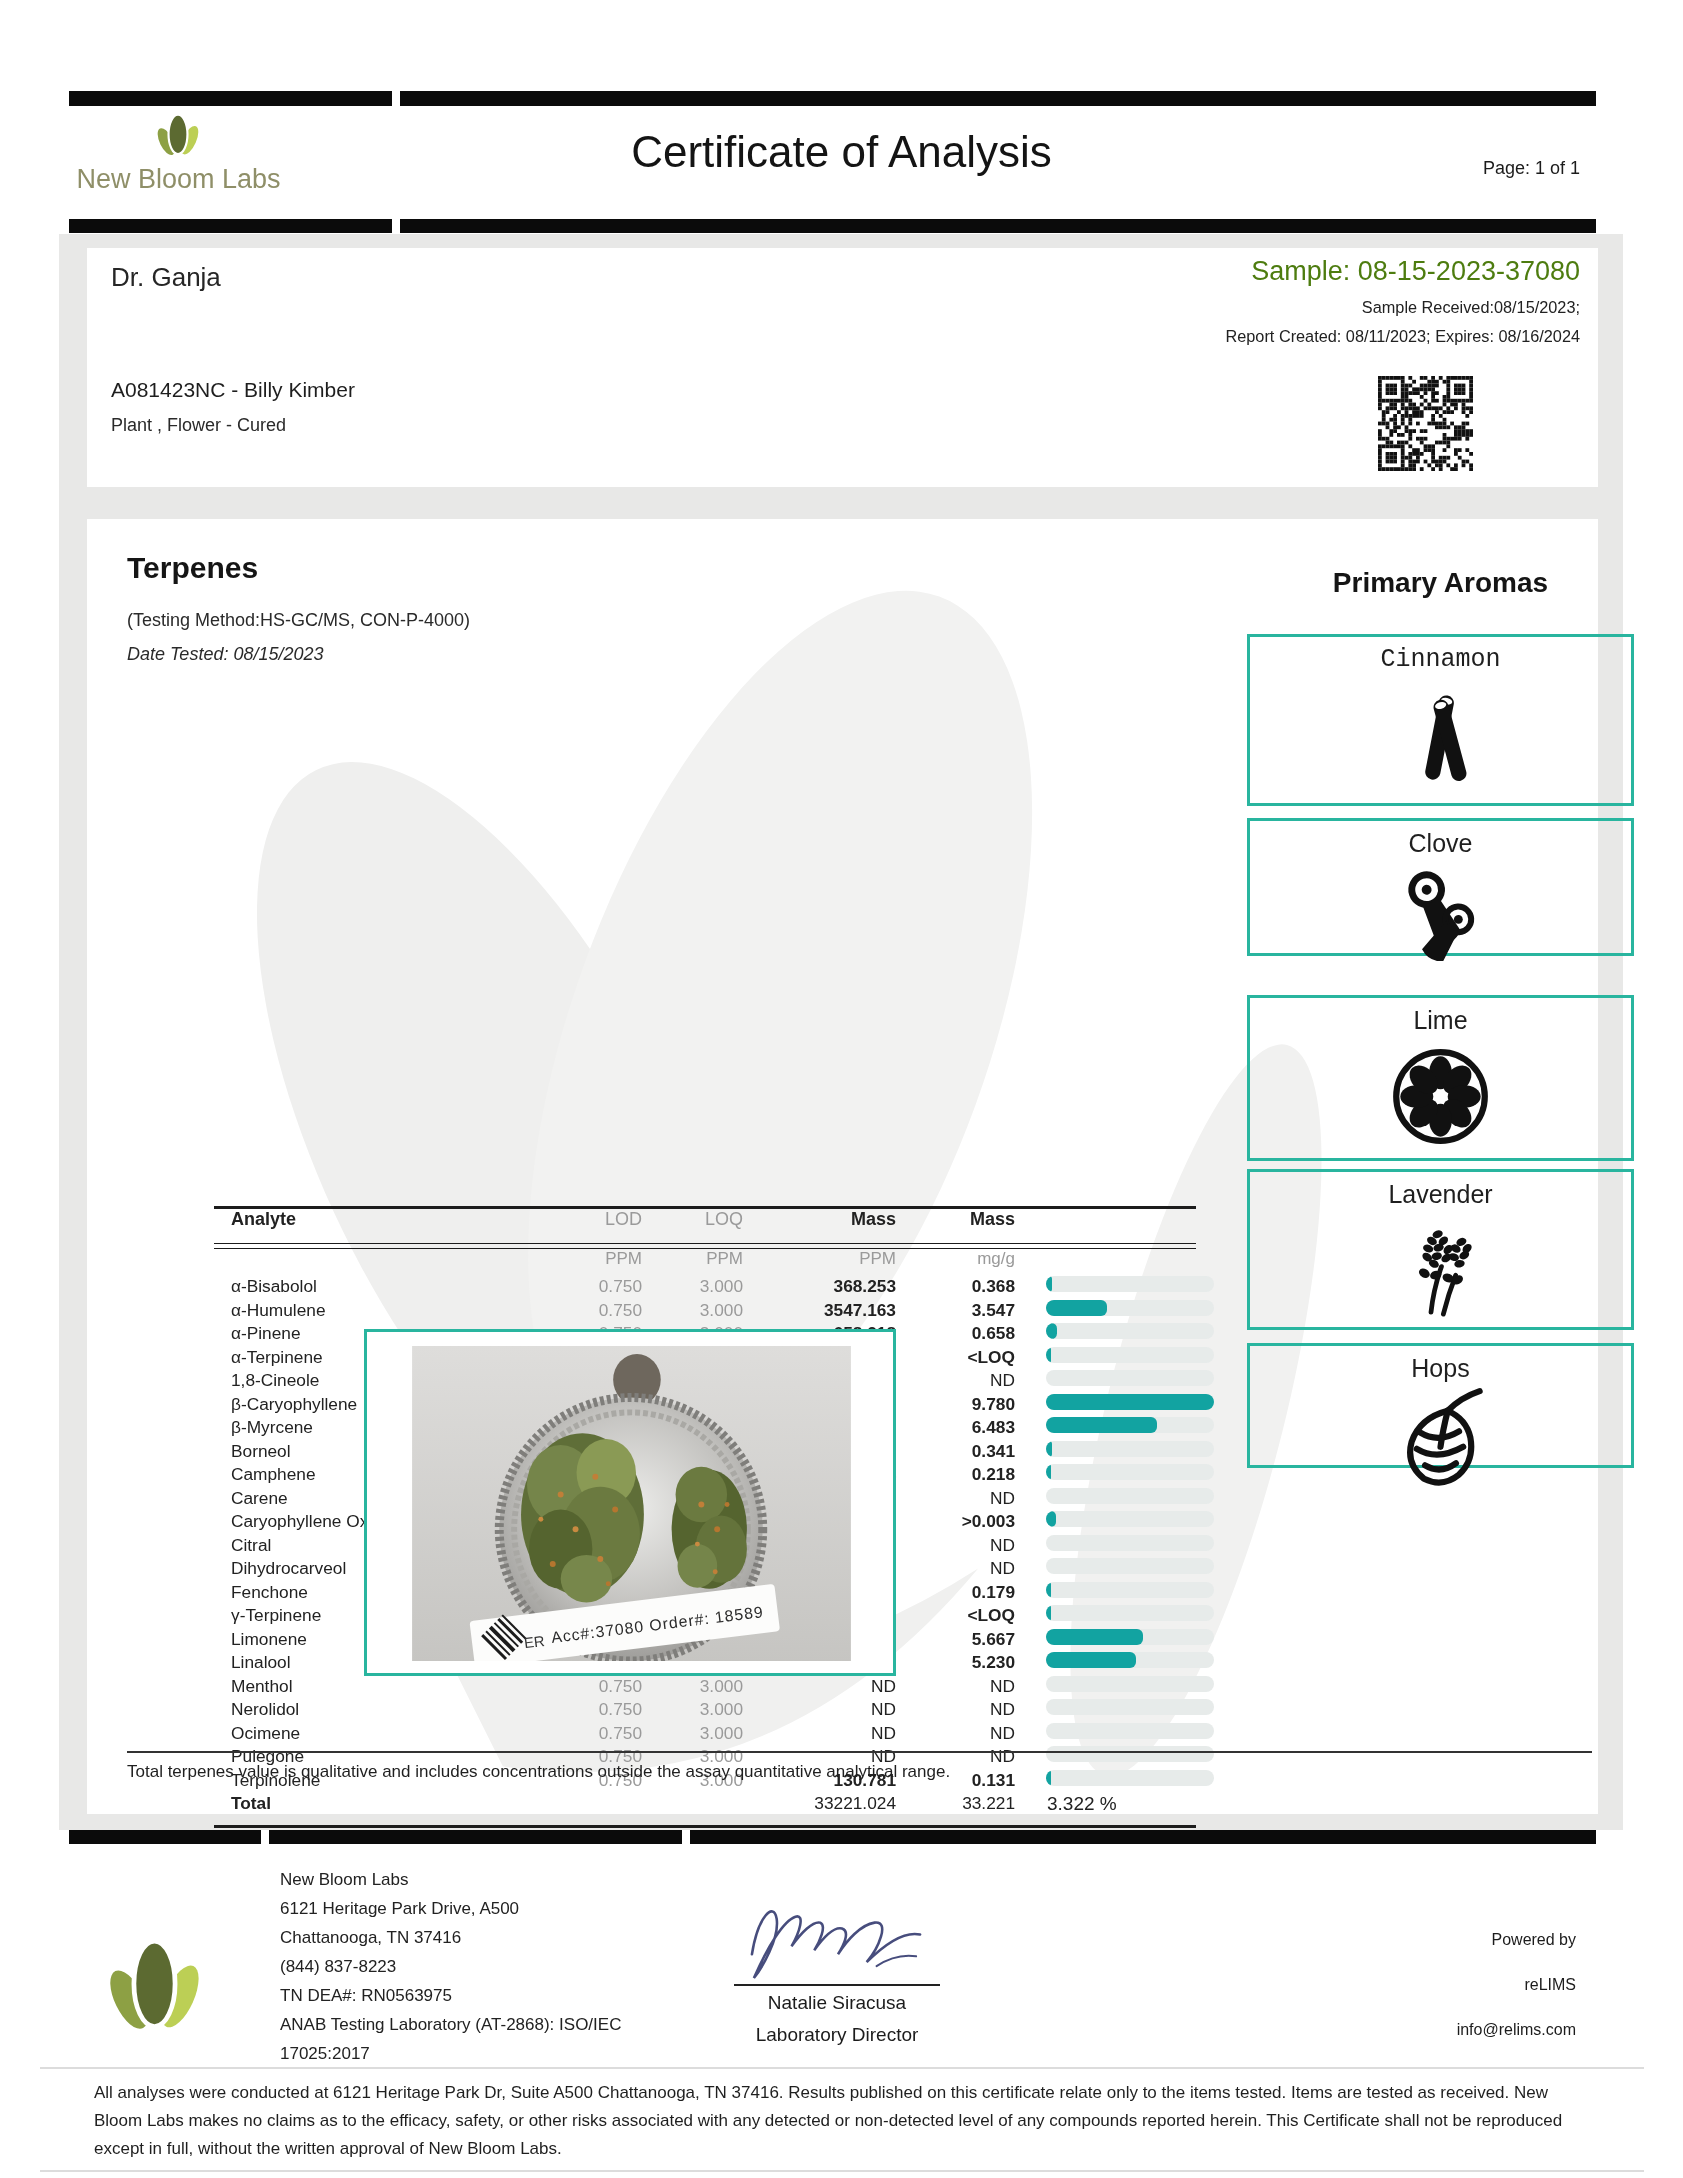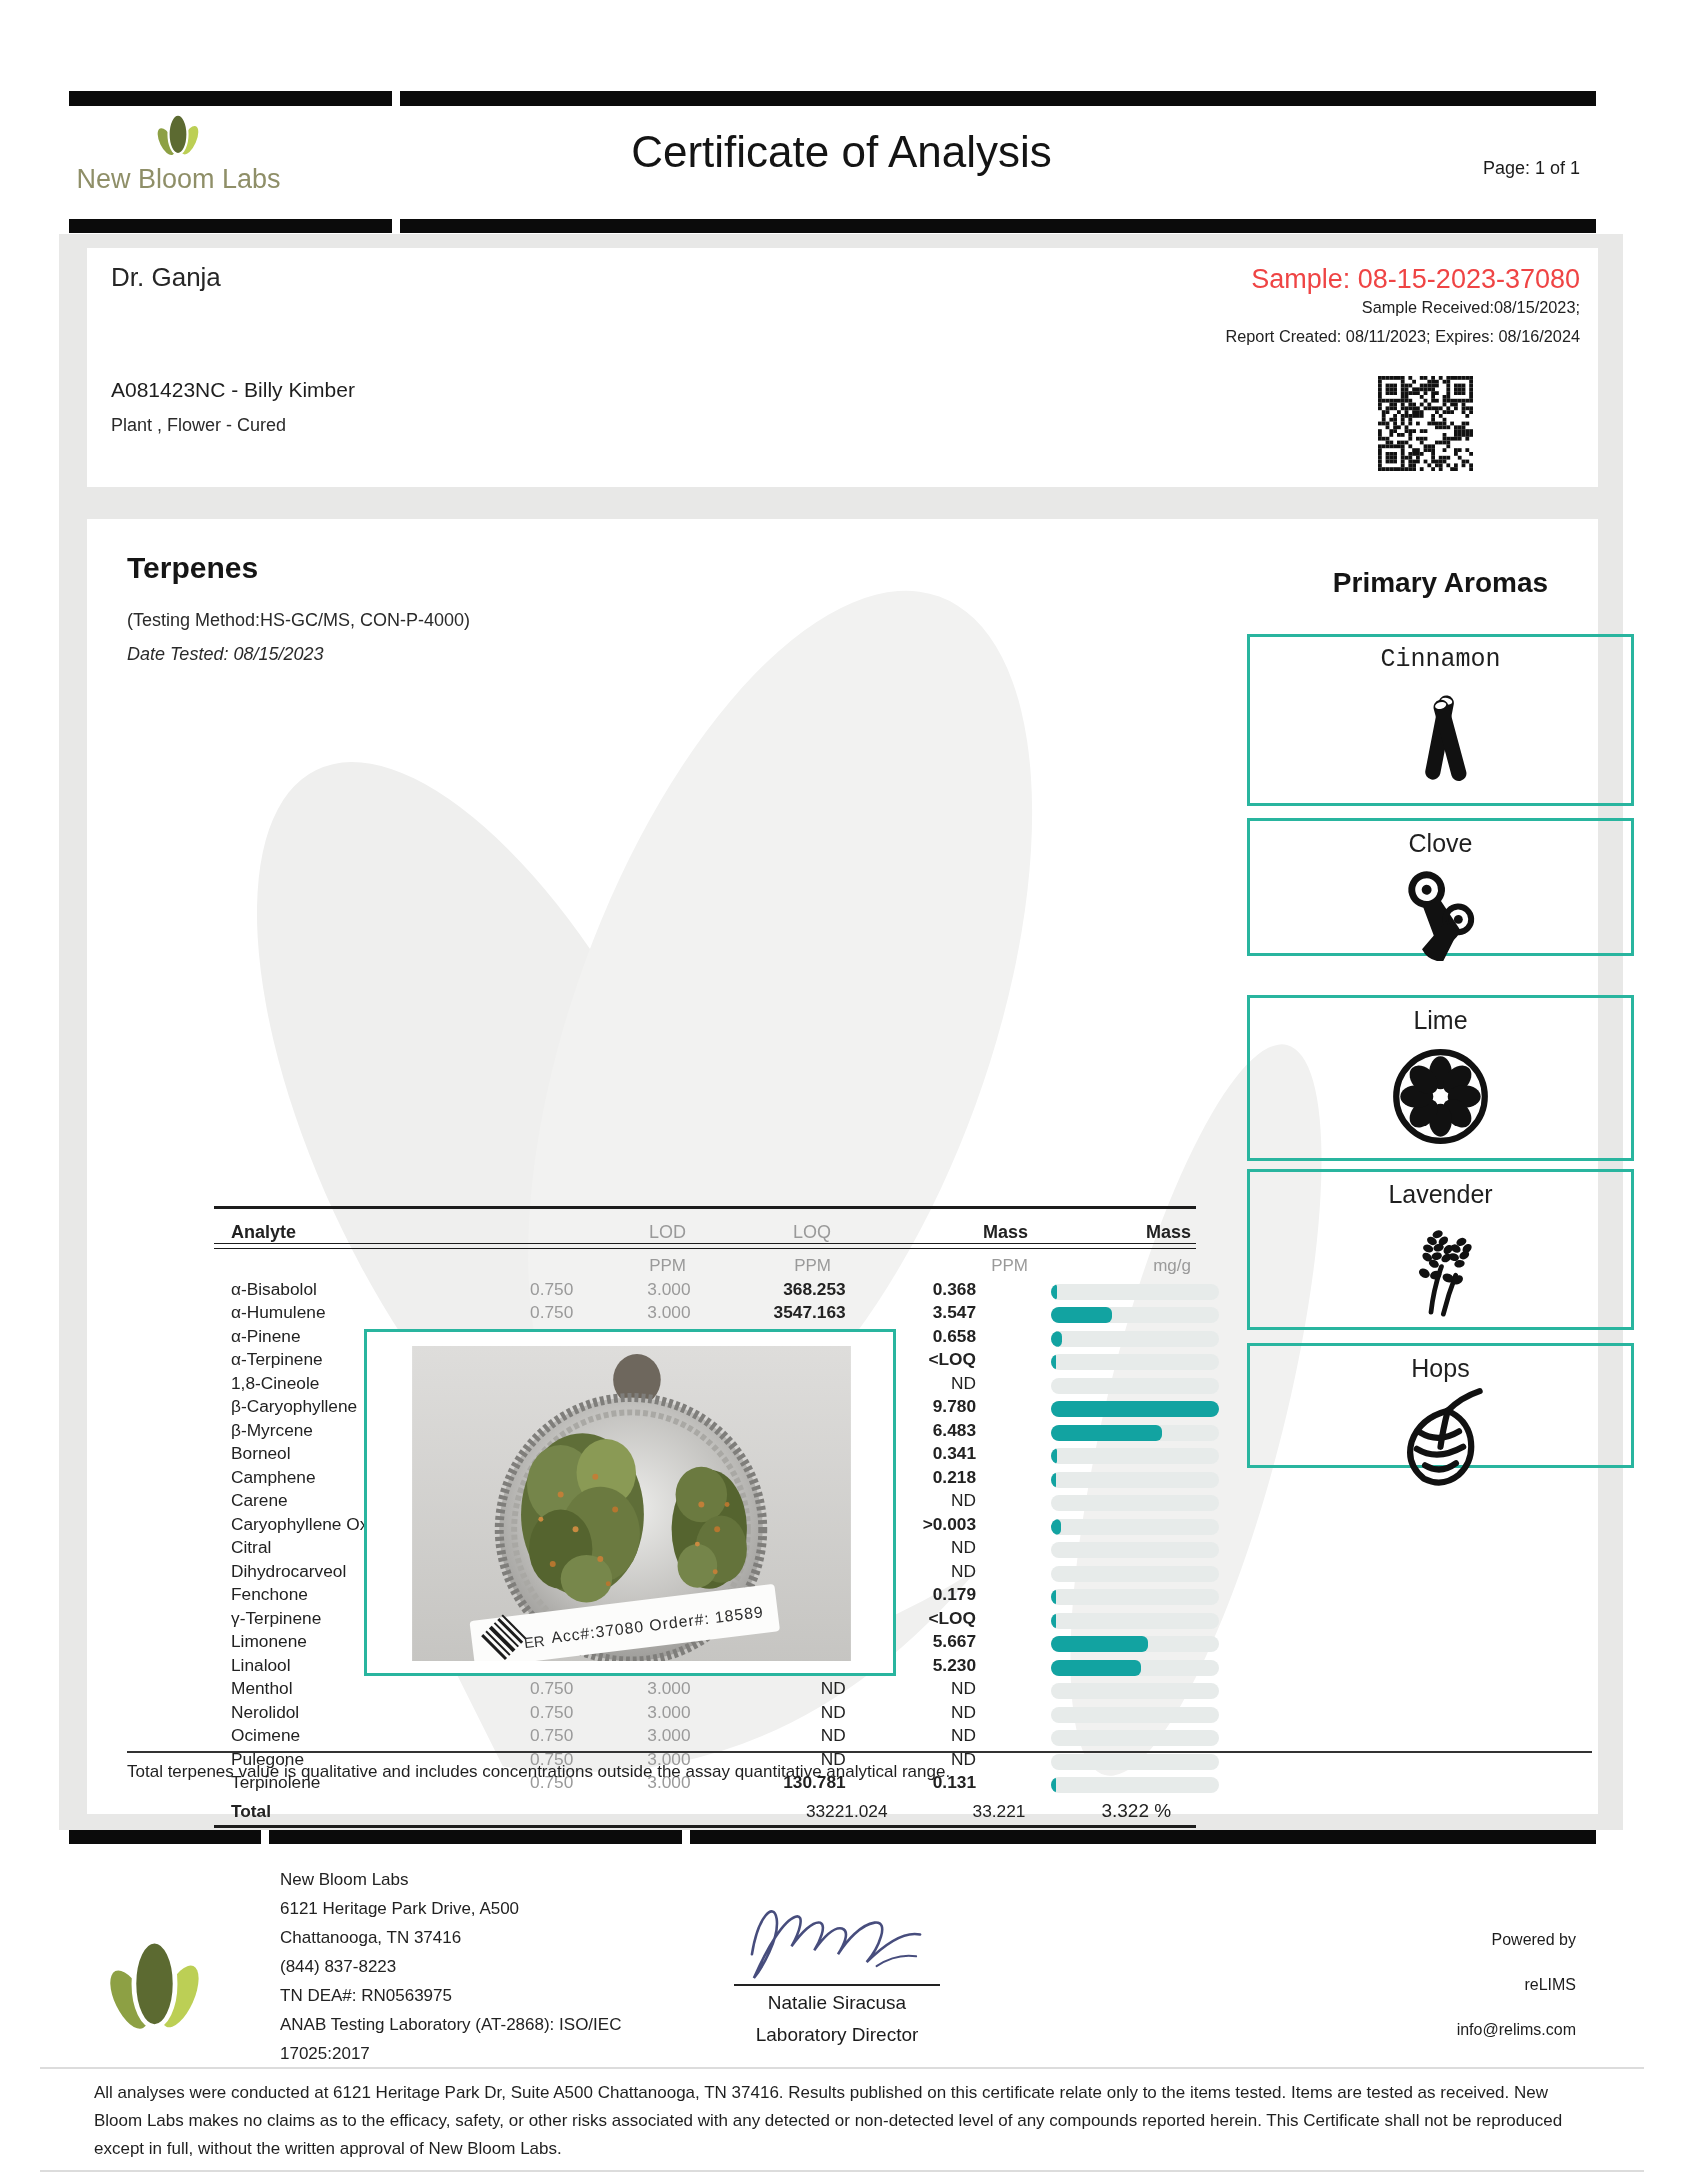--- a/index.html
+++ b/index.html
@@ -9,21 +9,21 @@
   .bar-black{position:absolute;height:14px;background:#0b0b0b;}
   .gutter{position:absolute;background:#e8e8e7;}
   .card{position:absolute;background:#fff;}
   .gray{color:#9a9a9a;}
   .b{font-weight:700;}
   
   .tbl{position:absolute;left:127px;top:687px;width:1005px;}
   .rule-top{width:982px;border-top:3px solid #1c1c1c;}
   .rule-dbl{width:982px;height:4px;border-top:1.5px solid #1c1c1c;border-bottom:1.5px solid #1c1c1c;}
   .rule-bot{width:982px;border-top:3px solid #1c1c1c;margin-top:3px;}
-  .tline{display:flex;align-items:flex-end;font-size:17.3px;gap:44px;}
+  .tline{display:flex;align-items:flex-start;font-size:17.3px;}
   .thead{height:34px;font-size:18px;}
   .tunits{height:27px;font-size:17px;}
   .trow{height:23.5px;}
   .ttotal{height:29px;}
   .col-name{width:337px;padding-left:17px;box-sizing:border-box;white-space:nowrap;}
   .col-lod{width:91px;text-align:right;}
   .col-loq{width:101px;text-align:right;}
   .col-ppm{width:153px;text-align:right;}
   .col-mgg{width:119px;text-align:right;}
   .col-pct{width:149px;padding-left:32px;}
@@ -56,21 +56,21 @@
     <ellipse cx="14" cy="42" rx="9" ry="20" fill="#8da044" transform="rotate(-26 14 42)"></ellipse>
     <ellipse cx="46" cy="40" rx="9" ry="21" fill="#bccf55" transform="rotate(24 46 40)"></ellipse>
     <ellipse cx="30" cy="32" rx="13" ry="27" fill="#5c6a31" stroke="#fff" stroke-width="3"></ellipse>
   </svg>
   <div class="abs" style="left:50px;top:164px;width:257px;text-align:center;font-size:27px;color:#8f8f68;">New Bloom Labs</div>
   <div class="abs" style="left:0;top:127px;width:1683px;text-align:center;font-size:44px;color:#141414;">Certificate of Analysis</div>
   <div class="abs" style="right:103px;top:158px;font-size:18px;color:#1c1c1c;">Page: 1 of 1</div>
 
   <div class="card" style="left:87px;top:248px;width:1511px;height:117px;">
     <div class="abs" style="left:24px;top:14px;font-size:26px;color:#262626;">Dr. Ganja</div>
-    <div class="abs" style="right:18px;top:16px;font-size:27px;color:#ef4444;">Sample: 08-15-2023-37080</div>
+    <div class="abs" style="right:18px;top:8px;font-size:27px;color:#4d7c0f;">Sample: 08-15-2023-37080</div>
     <div class="abs" style="right:18px;top:50px;font-size:16.3px;color:#222;">Sample Received:08/15/2023;</div>
     <div class="abs" style="right:18px;top:79px;font-size:16.3px;color:#222;">Report Created: 08/11/2023; Expires: 08/16/2024</div>
   </div>
 
   <div class="card" style="left:87px;top:364px;width:1511px;height:123px;">
     <div class="abs" style="left:24px;top:14px;font-size:21px;color:#1e1e1e;">A081423NC - Billy Kimber</div>
     <div class="abs" style="left:24px;top:51px;font-size:18px;color:#2a2a2a;">Plant , Flower - Cured</div>
     <svg class="abs" style="right:125px;top:12px;" width="95" height="95" viewBox="0 0 100 100" id="qr-svg">
         <rect x="0" y="0" width="4" height="4" fill="#111"></rect>
         <rect x="4" y="0" width="4" height="4" fill="#111"></rect>

